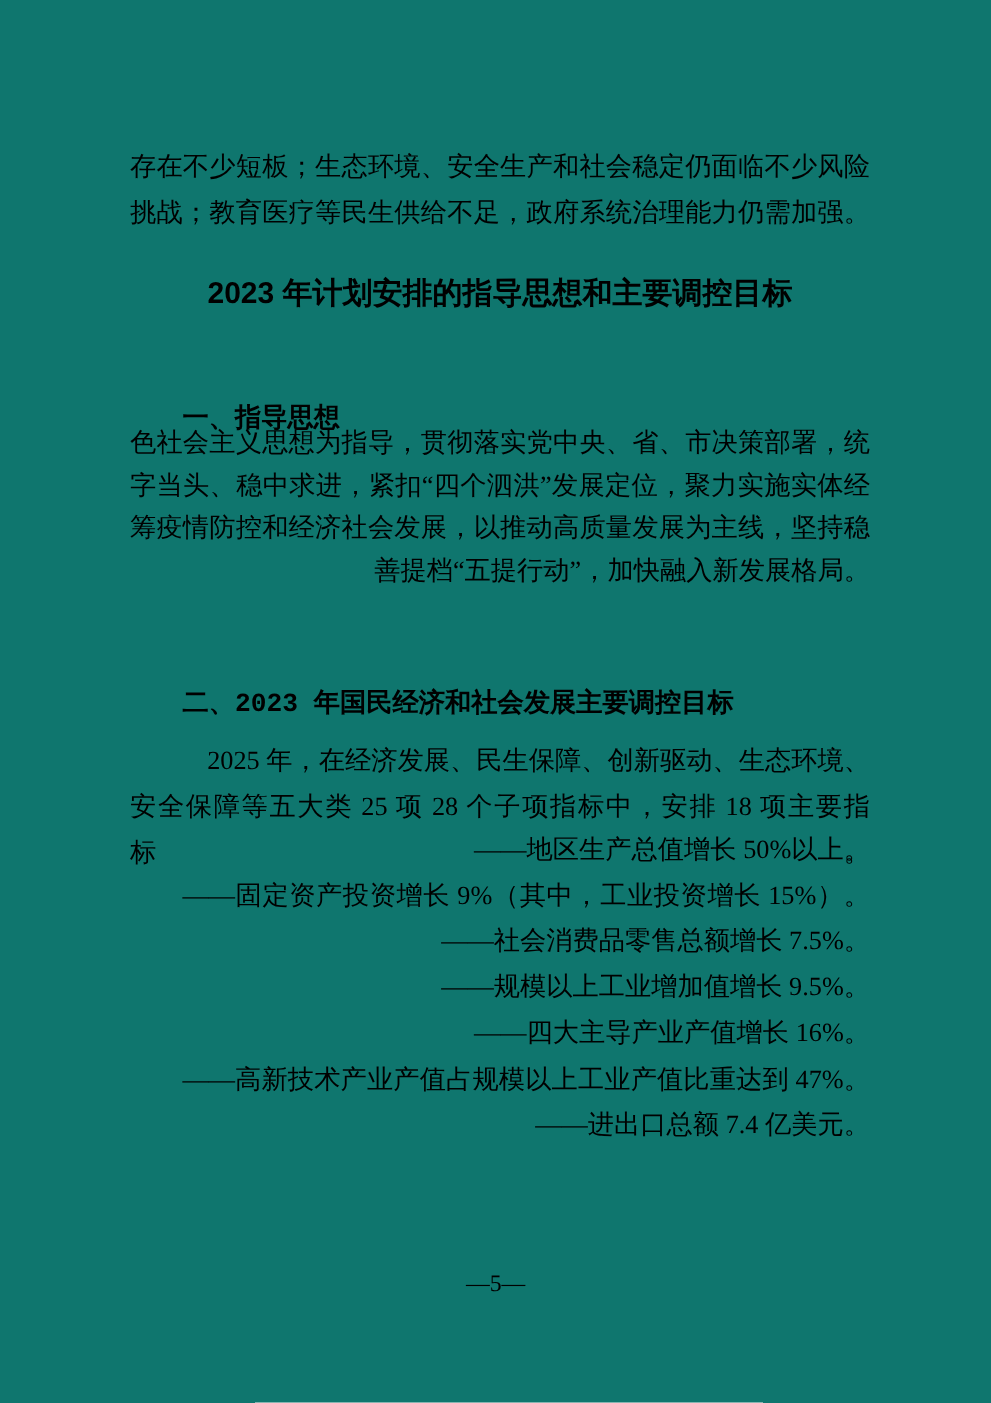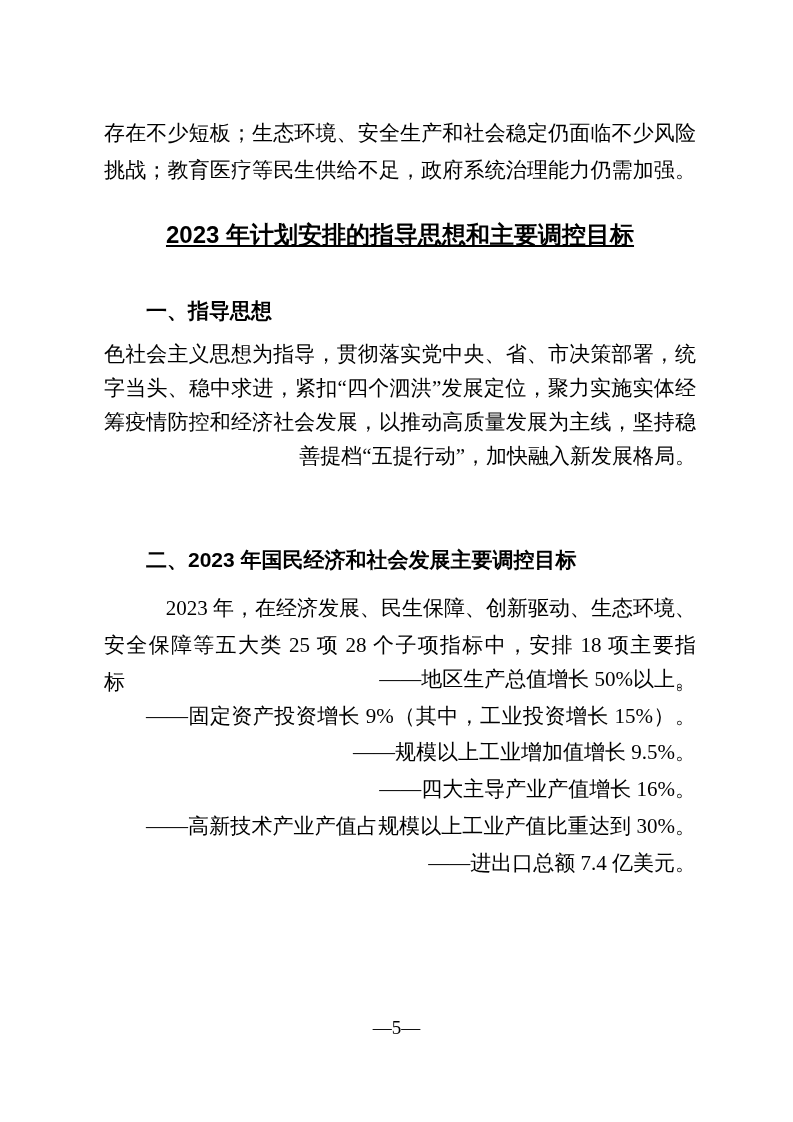--- a/index.html
+++ b/index.html
@@ -1,40 +1,39 @@
 <!DOCTYPE html>
 <html><head>
 <meta charset="utf-8">
 <style>
   html,body { margin:0; padding:0; background:#e8e8e8; }
   .page {
     position:relative;
     width:793px; height:1122px;
-    background:#ffffff;
+    background:#0f766e;
     color:#000000;
     font-family:"Liberation Serif","DejaVu Serif",serif;
     margin:0 auto;
     overflow:hidden;
   }
   .col { position:absolute; left:104px; width:592px; }
   .bline { font-size:21px; line-height:37px; text-align:right; }
   .fill  { text-align:justify; text-align-last:justify; }
   .ind   { padding-left:2em; }
   .heading {
     position:absolute; left:104px; width:592px;
     font-family:"Liberation Sans","DejaVu Sans",sans-serif;
     font-weight:bold; font-size:24px; line-height:38px;
     text-align:center;
-    text-decoration:underline;
   }
   .sechead {
     position:absolute; left:104px; width:592px;
     font-family:"Liberation Sans","DejaVu Sans",sans-serif;
     font-weight:bold; font-size:21px; line-height:37px;
-    padding-left:2em; box-sizing:border-box;
+    padding-left:2em; box-sizing:border-box;margin-top:24px;
   }
   .para1 .bline { line-height:34px; }
   .list  .bline { line-height:36.7px; }
   .pagenum {
     position:absolute; left:0; width:793px;
     text-align:center; font-size:19px; line-height:30px;
   }
 </style>
 </head>
 <body>
@@ -50,31 +49,32 @@
 
   <div class="sechead" style="top:292px;">一、指导思想</div>
 
   <div class="col para1" style="top:337px;">
     <div class="bline fill">色社会主义思想为指导，贯彻落实党中央、省、市决策部署，统</div>
     <div class="bline fill">字当头、稳中求进，紧扣“四个泗洪”发展定位，聚力实施实体经</div>
     <div class="bline fill">筹疫情防控和经济社会发展，以推动高质量发展为主线，坚持稳</div>
     <div class="bline">善提档“五提行动”，加快融入新发展格局。</div>
   </div>
 
-  <div class="sechead" style="top:541px;">二、2023 年国民经济和社会发展主要调控目标</div>
+  <div class="sechead" style="top:522px;font-family:Liberation Mono, monospace;">二、2023 年国民经济和社会发展主要调控目标</div>
 
   <div class="col" style="top:590px;">
-    <div class="bline ind">2023 年，在经济发展、民生保障、创新驱动、生态环境、</div>
+    <div class="bline ind">2025 年，在经济发展、民生保障、创新驱动、生态环境、</div>
     <div class="bline fill">安全保障等五大类 25 项 28 个子项指标中，安排 18 项主要指标。</div>
   </div>
 
   <div class="col list" style="top:661px;">
     <div class="bline ind">——地区生产总值增长 50%以上。</div>
     <div class="bline ind fill">——固定资产投资增长 9%（其中，工业投资增长 15%）。</div>
+    <div class="bline ind">——社会消费品零售总额增长 7.5%。</div>
     <div class="bline ind">——规模以上工业增加值增长 9.5%。</div>
     <div class="bline ind">——四大主导产业产值增长 16%。</div>
-    <div class="bline ind fill">——高新技术产业产值占规模以上工业产值比重达到 30%。</div>
+    <div class="bline ind fill">——高新技术产业产值占规模以上工业产值比重达到 47%。</div>
     <div class="bline ind">——进出口总额 7.4 亿美元。</div>
   </div>
 
   <div class="pagenum" style="top:1013px;">—5—</div>
 
 </div>
 
 </body></html>

